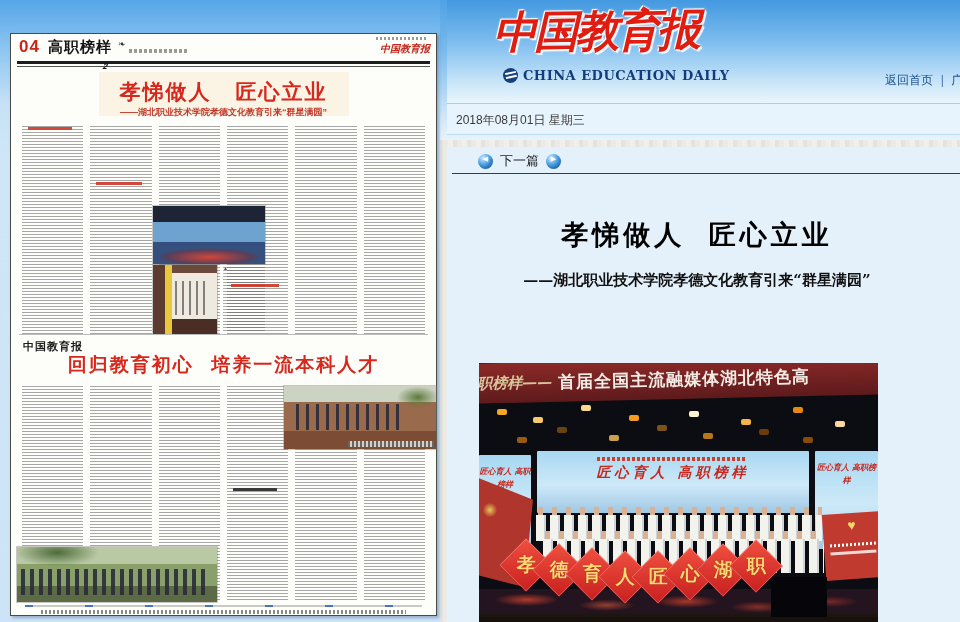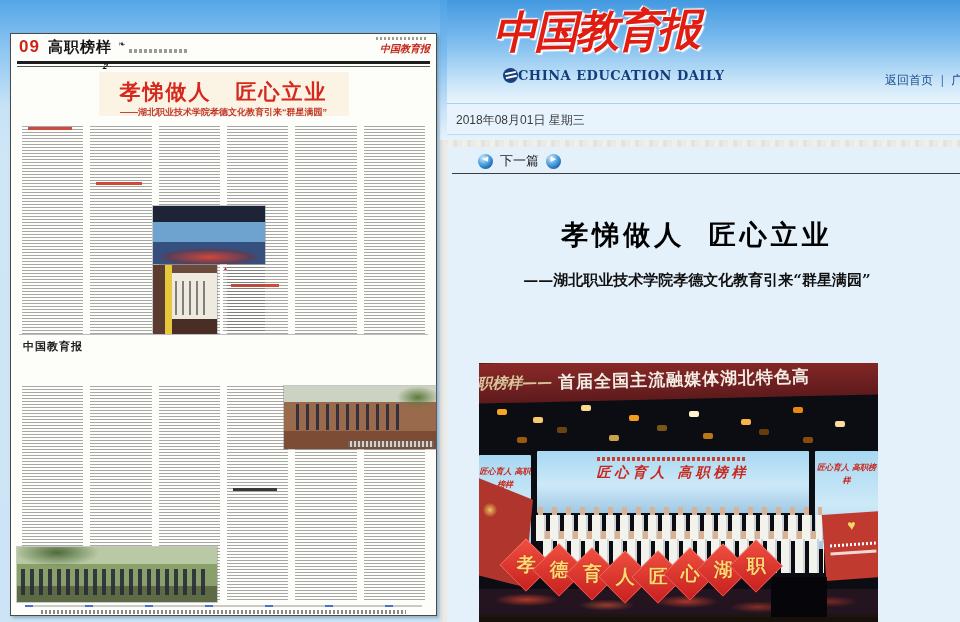--- a/index.html
+++ b/index.html
@@ -86,21 +86,21 @@
   .np-foot-tx{position:absolute;left:30px;top:576px;width:365px;height:4px;
     background-image:repeating-linear-gradient(90deg,#8a8a86 0 2px,transparent 2px 4px);}
 
   
   .right-frame{position:absolute;left:447px;top:0;width:513px;height:622px;}
   .rf-header{position:absolute;left:0;top:0;width:513px;height:103px;
     background:linear-gradient(180deg,#4399e0 0%,#7cbcee 40%,#cde7f9 82%,#e9f5fd 100%);}
   .logo-cn{position:absolute;left:46px;top:2px;font-family:"DejaVu Serif",serif;font-style:italic;
     font-size:44px;font-weight:bold;color:#e11d12;letter-spacing:-3px;transform:rotate(-1deg);
     text-shadow:0 0 2px #fff,0 0 3px #fff,1px 1px 0 #fff,-1px -1px 0 #fff,2px 2px 1px rgba(255,255,255,.9);}
-  .logo-row{position:absolute;left:56px;top:68px;display:flex;align-items:center;}
+  .logo-row{position:absolute;left:56px;top:68px;display:flex;align-items:center;gap:5px;}
   .logo-swirl{width:15px;height:15px;border-radius:50%;background:#16407e;position:relative;overflow:hidden;}
   .logo-swirl:before{content:"";position:absolute;left:2px;top:4px;width:11px;height:2px;background:#fff;box-shadow:0 4px 0 #fff;transform:rotate(-12deg);}
   .logo-en{font-size:13px;font-weight:bold;color:#123d7a;letter-spacing:.5px;font-family:"DejaVu Serif",serif;}
   .hdr-links{position:absolute;left:438px;top:72px;width:120px;font-size:12px;color:#1b4f8e;white-space:nowrap;}
   .date-bar{position:absolute;left:0;top:103px;width:513px;height:32px;background:#e7f4fd;
     border-top:1px solid #aacfec;border-bottom:1px solid #c3ddf0;box-sizing:border-box;}
   .date-text{position:absolute;left:9px;top:8px;font-size:12px;color:#3a3a3a;}
   .rf-content{position:absolute;left:0;top:147px;width:594px;height:475px;background:#e4f1fb;}
   .nav-row{position:absolute;left:31px;top:5px;height:18px;display:flex;align-items:center;gap:7px;}
   .ball{width:15px;height:15px;border-radius:50%;
@@ -176,21 +176,21 @@
 </style>
 </head>
 <body>
 
 <div class="screen">
   <div class="top-blue"></div>
 
   <div class="left-frame">
     <div class="np-page">
       <div class="np-head">
-        <span class="np-pageno">09</span>
+        <span class="np-pageno">04</span>
         <span class="np-section">高职榜样</span>
         <span class="np-glyph">❧</span>
         <span class="np-headline-sim"></span>
         <span class="np-ed-sim"></span>
         <span class="np-masthead">中国教育报</span>
       </div>
       <div class="np-rule"></div>
       <div class="np-rule2"></div>
       <div class="np-zig">𝟐</div>
 
@@ -223,20 +223,21 @@
       </div>
 
       <div class="np-photo np-ph-stage"></div>
       <div class="np-photo np-ph-callig">
           <div class="scribble"></div>
         </div>
       <div class="np-cap"></div>
 
       <div class="np-a2line"></div>
       <div class="np-label2">中国教育报</div>
+      <div class="np-title2">回归教育初心 培养一流本科人才</div>
 
       <div class="cols cols2">
         <div class="col">
             <div class="tx"></div>
           </div>
         <div class="col">
             <div class="tx"></div>
           </div>
         <div class="col">
             <div class="tx"></div>

